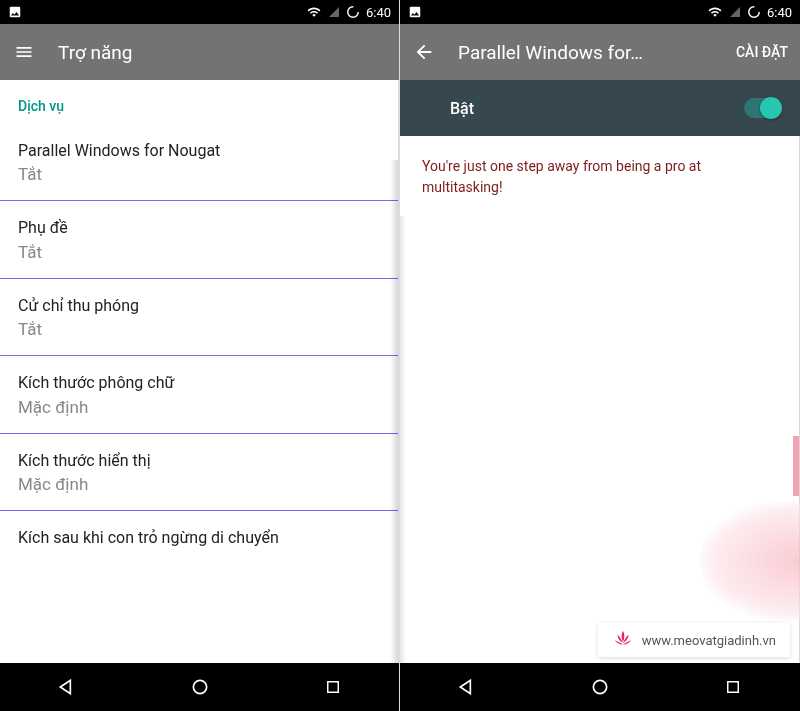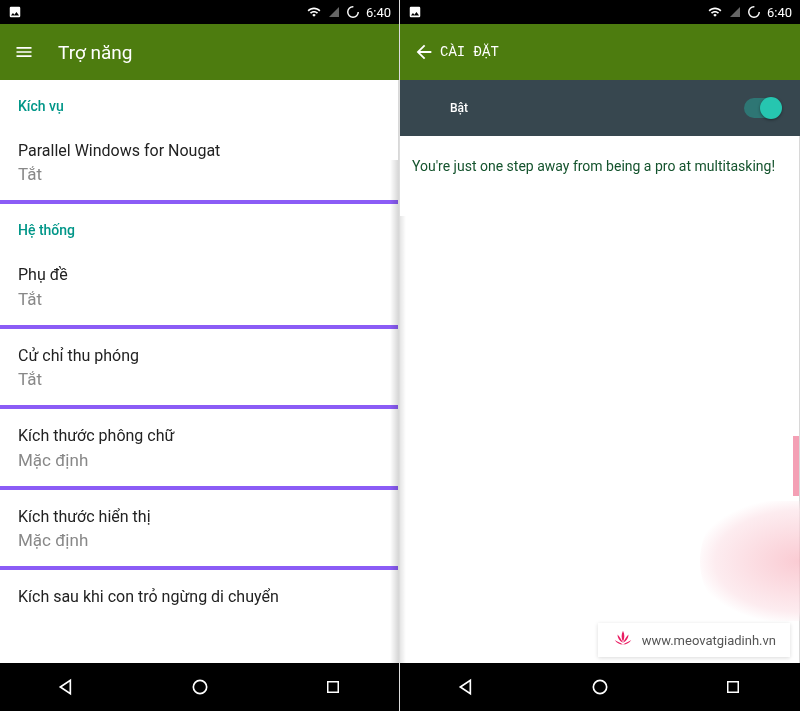--- a/index.html
+++ b/index.html
@@ -4,35 +4,35 @@
 <style>
   * { margin: 0; padding: 0; box-sizing: border-box; font-family: Roboto, Arial, sans-serif; }
   body { background: #f0f0f0; width: 800px; height: 711px; overflow: hidden; position: relative; }
   .container { display: flex; width: 800px; height: 711px; }
   .phone { width: 400px; height: 711px; background: #fff; display: flex; flex-direction: column; border-right: 1px solid #ddd; position: relative; }
   .phone:last-child { border-right: none; }
   .statusbar { background: #000; height: 24px; display: flex; align-items: center; justify-content: flex-end; padding: 0 8px; gap: 6px; }
   .statusbar .icon-left { margin-right: auto; }
   .statusbar svg { display: block; }
   .time { color: #fff; font-size: 13px; font-weight: 400; }
-  .appbar { background: #4d7c0f; height: 56px; display: flex; align-items: center; padding: 0 12px; color: #fff; }
+  .appbar { background: #737373; height: 56px; display: flex; align-items: center; padding: 0 12px; color: #fff; }
   .appbar .title { font-size: 19px; flex: 1; margin-left: 22px; white-space: nowrap; overflow: hidden; text-overflow: ellipsis; }
-  .appbar .action { color: #fff; font-size: 14px; font-weight: 500; margin-left: 4px; font-family: Liberation Mono, monospace; }
+  .appbar .action { color: #fff; font-size: 14px; font-weight: 500; margin-left: 4px; }
   .hamburger, .back-arrow { width: 24px; height: 24px; display: flex; align-items: center; justify-content: center; cursor: pointer; }
   .content { flex: 1; overflow: hidden; background: #fff; border-right: 1px solid #d8d8d8; }
   .section-header { color: #009688; font-size: 14px; font-weight: 500; padding: 18px 18px 10px 18px; }
-  .list-item { padding: 16px 18px; border-bottom: 4px solid #8b5cf6; cursor: pointer; }
+  .list-item { padding: 16px 18px; border-bottom: 1px solid #8b5cf6; cursor: pointer; }
   .list-item:last-child { border-bottom: none; }
   .item-title { color: #222; font-size: 16px; line-height: 1.4; }
   .item-sub { color: #888; font-size: 17px; margin-top: 2px; }
   .on-panel { background: #37474F; display: flex; align-items: center; padding: 18px 20px; }
-  .on-label { color: #fff; font-size: 12px; font-weight: 500; flex: 1; padding-left: 30px; }
+  .on-label { color: #fff; font-size: 16px; font-weight: 500; flex: 1; padding-left: 30px; }
   .switch { width: 36px; height: 20px; background: rgba(38,166,154,0.5); border-radius: 10px; position: relative; cursor: pointer; }
   .switch .thumb { width: 22px; height: 22px; background: #26C6B0; border-radius: 50%; position: absolute; top: -1px; right: -2px; box-shadow: 0 1px 3px rgba(0,0,0,0.4); }
-  .desc { padding: 20px 12px; color: #14532d; font-size: 14px; line-height: 1.5; }
+  .desc { padding: 20px 22px; color: #7f1d1d; font-size: 14px; line-height: 1.5; }
   .navbar { background: #000; height: 48px; display: flex; align-items: center; justify-content: space-around; }
   .navbtn { width: 60px; height: 48px; display: flex; align-items: center; justify-content: center; cursor: pointer; }
   .watermark { position: absolute; bottom: 54px; right: 10px; background: #fff; padding: 6px 14px; font-size: 13px; color: #555; display: flex; align-items: center; gap: 8px; box-shadow: 0 1px 4px rgba(0,0,0,0.15); }
   .lotus { width: 22px; height: 22px; display:flex; align-items:center; justify-content:center; }
   .pink-petal { position: absolute; right: 0; bottom: 90px; width: 100px; height: 120px; background: radial-gradient(ellipse at right center, #f8b5c0 0%, #fce4e9 60%, rgba(255,255,255,0) 75%); border-radius: 50% 0 0 50%; opacity: 0.7; pointer-events: none; }
   .pink-bar { position: absolute; right: 0; top: 300px; width: 6px; height: 60px; background: #f4a0b5; }
   .shadow-right { position: absolute; right: 0; top: 80px; width: 8px; height: 580px; background: linear-gradient(to left, rgba(0,0,0,0.15), transparent); pointer-events:none; }
   .shadow-left { position: absolute; left: 0; top: 80px; width: 6px; height: 580px; background: linear-gradient(to right, rgba(0,0,0,0.1), transparent); pointer-events:none; }
 </style>
 </head>
@@ -68,27 +68,26 @@
     <div class="appbar">
       <div class="hamburger">
         <svg width="20" height="20" viewBox="0 0 24 24" fill="#fff">
             <path d="M3 6h18v2H3V6zm0 5h18v2H3v-2zm0 5h18v2H3v-2z"></path>
           </svg>
       </div>
       <div class="title">Trợ năng</div>
     </div>
 
     <div class="content" style="position:relative;">
-      <div class="section-header">Kích vụ</div>
+      <div class="section-header">Dịch vụ</div>
       <div class="list-item">
         <div class="item-title">Parallel Windows for Nougat</div>
         <div class="item-sub">Tắt</div>
       </div>
 
-      <div class="section-header">Hệ thống</div>
 
       <div class="list-item">
         <div class="item-title">Phụ đề</div>
         <div class="item-sub">Tắt</div>
       </div>
       <div class="list-item">
         <div class="item-title">Cử chỉ thu phóng</div>
         <div class="item-sub">Tắt</div>
       </div>
       <div class="list-item">
@@ -148,20 +147,21 @@
       </span>
       <span class="time">6:40</span>
     </div>
 
     <div class="appbar">
       <div class="back-arrow">
         <svg width="22" height="22" viewBox="0 0 24 24" fill="#fff">
             <path d="M20 11H7.83l5.59-5.59L12 4l-8 8 8 8 1.41-1.41L7.83 13H20v-2z"></path>
           </svg>
       </div>
+      <div class="title">Parallel Windows for…</div>
       <div class="action">CÀI ĐẶT</div>
     </div>
 
     <div class="on-panel">
       <div class="on-label">Bật</div>
       <div class="switch">
         <div class="thumb"></div>
       </div>
     </div>
 

